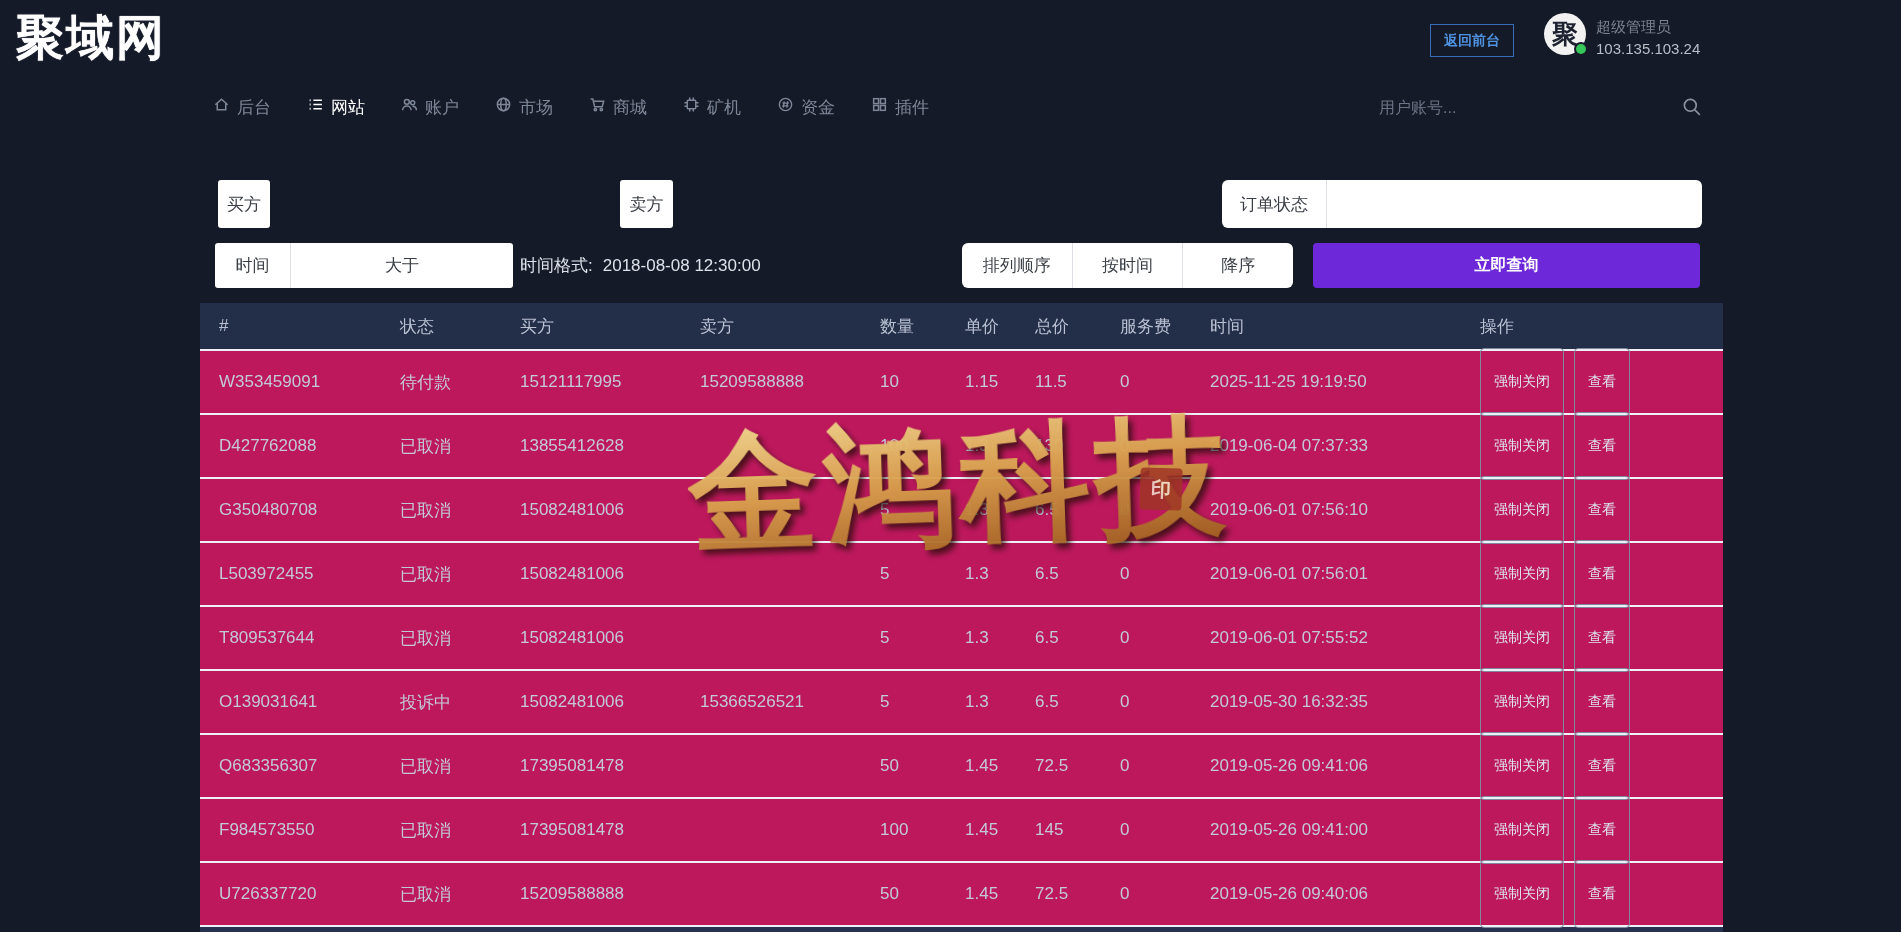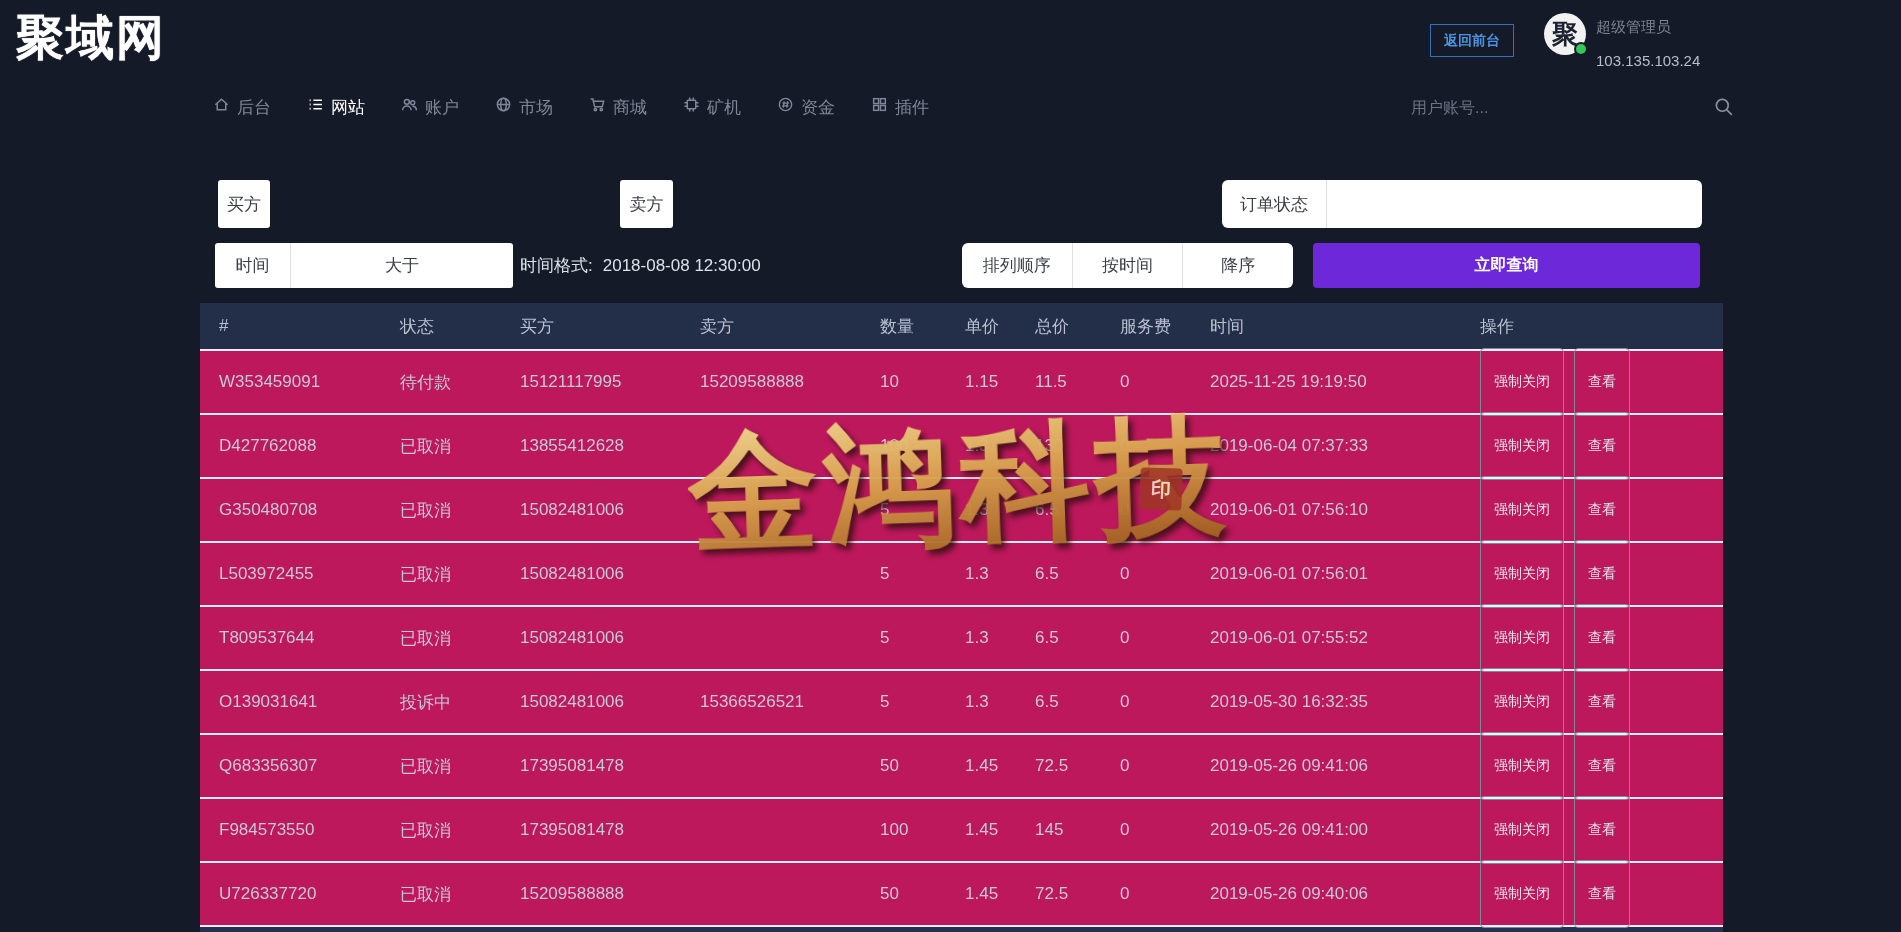--- a/index.html
+++ b/index.html
@@ -26,33 +26,33 @@
     position:absolute; left:1544px; top:13px; width:42px; height:42px;
     border-radius:50%; background:#f2f2f2; color:#1c2230;
     display:flex; align-items:center; justify-content:center;
     font-size:26px; font-weight:900; cursor:pointer;
   }
   .avatar .dot {
     position:absolute; right:-2px; bottom:-1px; width:14px; height:14px;
     background:#35c759; border:2px solid #151a28; border-radius:50%;
   }
   .user-role { position:absolute; left:1596px; top:18px; font-size:15px; color:#7c8391; }
-  .user-ip   { position:absolute; left:1596px; top:52px; font-size:15px; color:#b9bec8; }
+  .user-ip   { position:absolute; left:1596px; top:40px; font-size:15px; color:#b9bec8; }
   
   .nav {
     position:absolute; left:213px; top:90px; height:34px;
     display:flex; align-items:center; gap:36px;
   }
   .nav-item {
     display:flex; gap:7px;
     font-size:17px; color:#7e8798; cursor:pointer; white-space:nowrap;
   }
   .nav-item.active { color:#ffffff; }
   .nav-item svg { stroke:currentColor; }
-  .search-wrap { position:absolute; left:1411px; top:93px; width:330px; height:30px; }
+  .search-wrap { position:absolute; left:1379px; top:93px; width:330px; height:30px; }
   .search-wrap input {
     width:290px; height:30px; background:transparent; border:none; outline:none;
     color:#cfd4de; font-size:16px; font-family:inherit;
   }
   .search-wrap input::placeholder { color:#6b7384; }
   .search-icon { position:absolute; right:8px; top:4px; cursor:pointer; }
   
   .white-box {
     background:#ffffff; color:#3a3f46; display:flex; align-items:center;
     border-radius:3px; font-size:17px;

